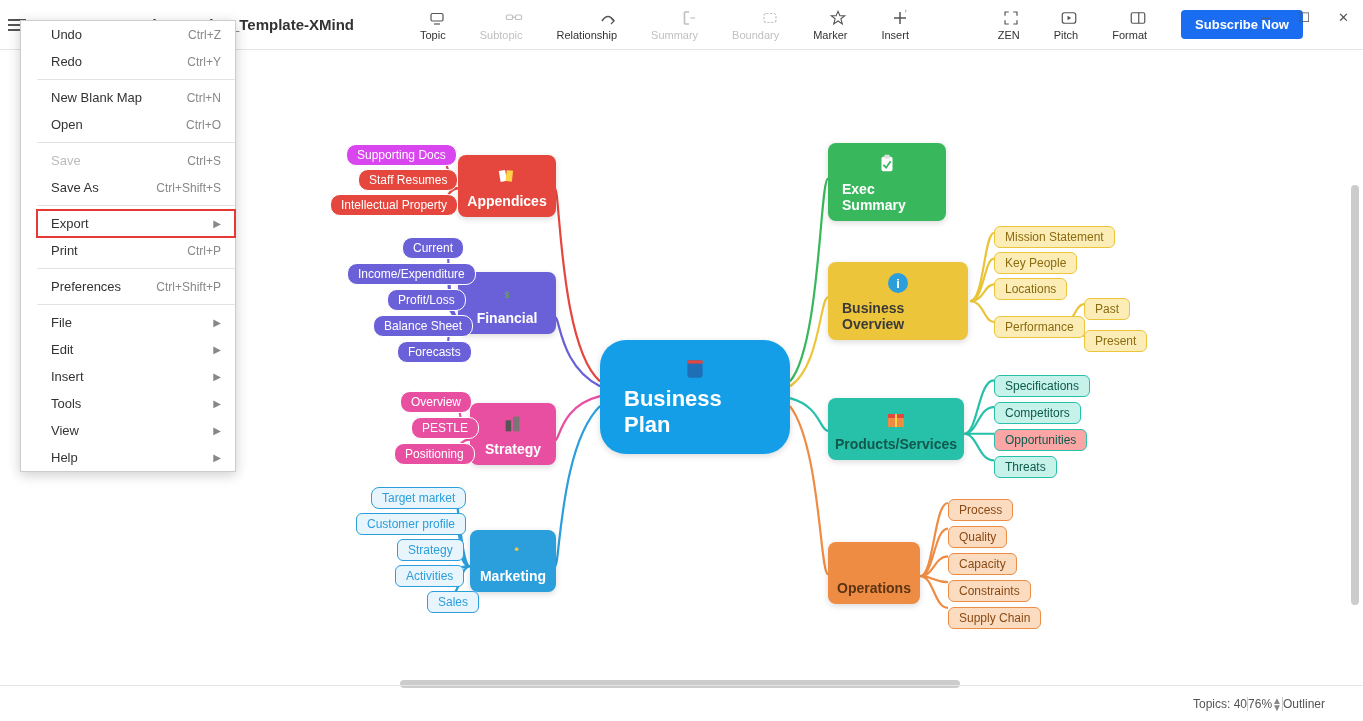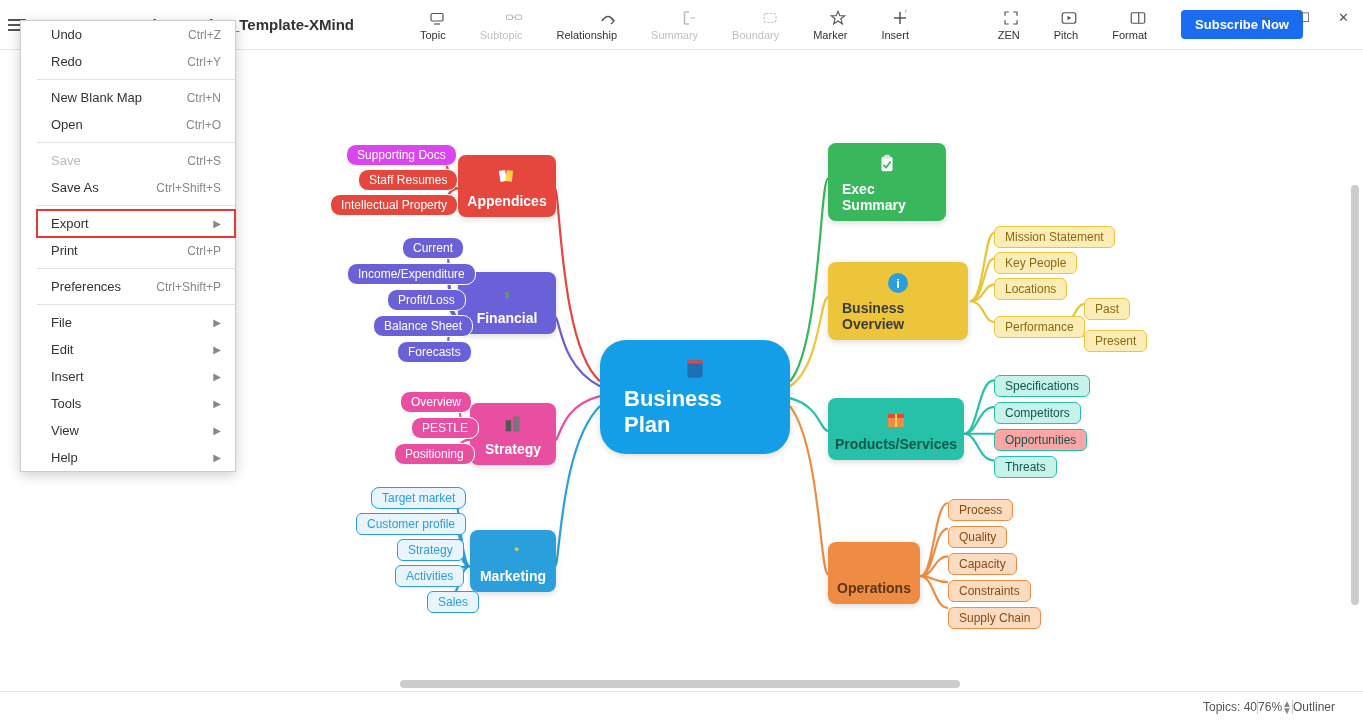--- a/index.html
+++ b/index.html
@@ -36,21 +36,21 @@
   .canvas{position:absolute;left:0;right:0;top:var(--toolbar-h);bottom:38px;background:#fff;overflow:hidden;}
   .node{position:absolute;border-radius:8px;display:flex;flex-direction:column;align-items:center;justify-content:flex-end;padding:8px 14px;color:#fff;font-weight:700;font-size:14px;box-shadow:0 2px 6px rgba(0,0,0,.15);}
   .node.central{font-size:22px;padding:16px 24px;border-radius:26px;}
   .pill{position:absolute;border-radius:10px;padding:3px 10px;font-size:12px;color:#fff;white-space:nowrap;}
   .pillo{position:absolute;border-radius:6px;padding:3px 10px;font-size:12px;border:1.5px solid;white-space:nowrap;}
   svg.connectors{position:absolute;left:0;top:0;width:100%;height:100%;pointer-events:none;}
   path{fill:none;stroke-width:2.2;}
   
   .ico{width:26px;height:26px;margin-bottom:4px;display:flex;align-items:center;justify-content:center;}
   
-  .statusbar{position:absolute;left:0;right:0;bottom:0;height:30px;display:flex;justify-content:flex-end;align-items:center;gap:0;font-size:12px;color:#555;border-top:1px solid var(--border);padding-right:28px;}
+  .statusbar{position:absolute;left:0;right:0;bottom:0;height:36px;display:flex;justify-content:flex-end;align-items:center;gap:0;font-size:12px;color:#555;border-top:1px solid var(--border);padding-right:38px;}
   .statusbar .div{width:1px;height:14px;background:#ccc;}
   .stepper{font-size:10px;line-height:7px;color:#888;display:flex;flex-direction:column;cursor:pointer;}
   .hscroll{position:absolute;left:0;right:16px;bottom:31px;height:12px;}
   .hscroll-thumb{position:absolute;left:400px;width:560px;top:2px;height:8px;background:#ccc;border-radius:4px;}
   .vscroll{position:absolute;right:2px;top:55px;bottom:44px;width:12px;}
   .vscroll-thumb{position:absolute;top:130px;height:420px;left:2px;width:8px;background:#ccc;border-radius:4px;}
 </style>
 </head>
 <body>
 

